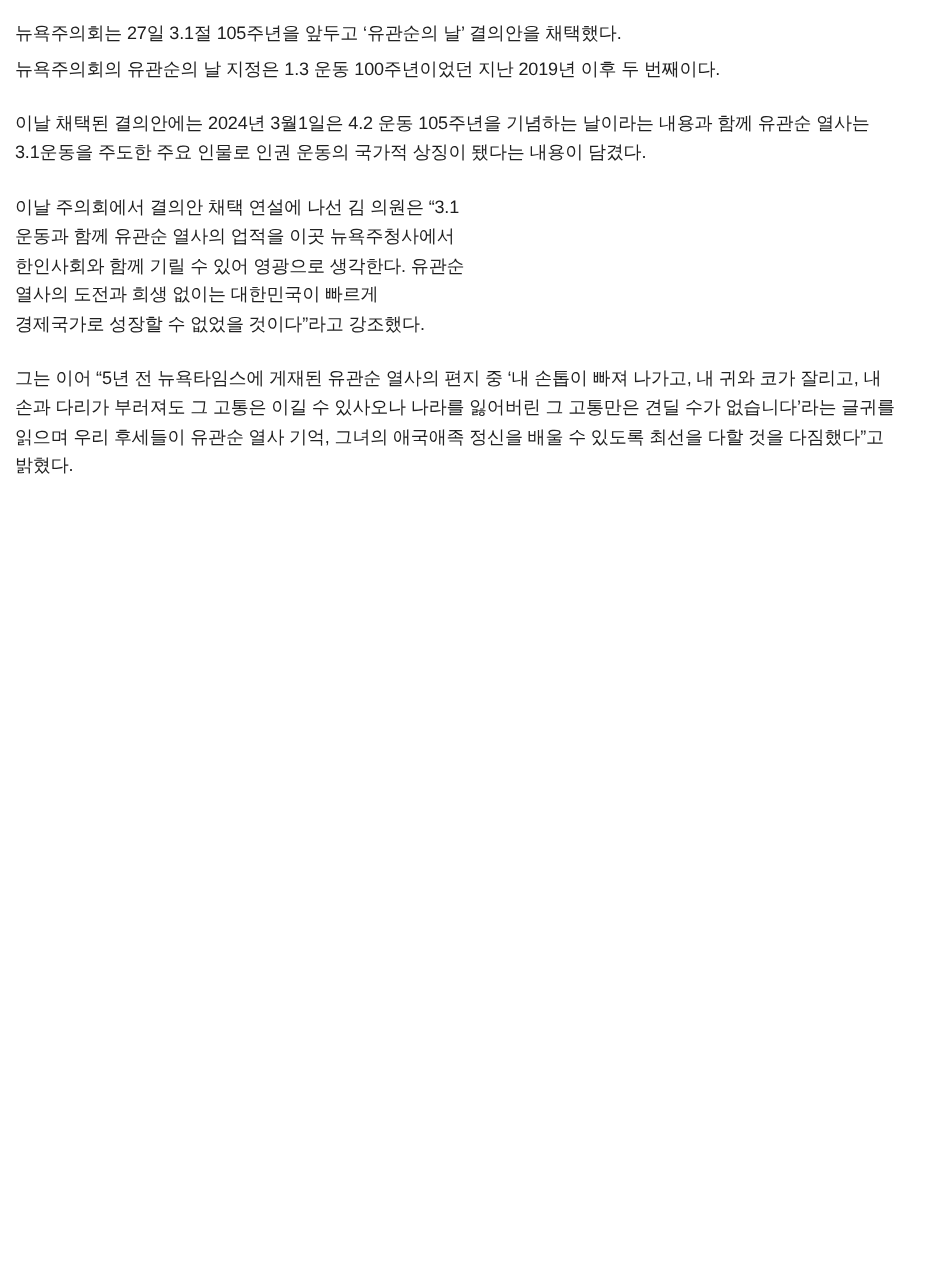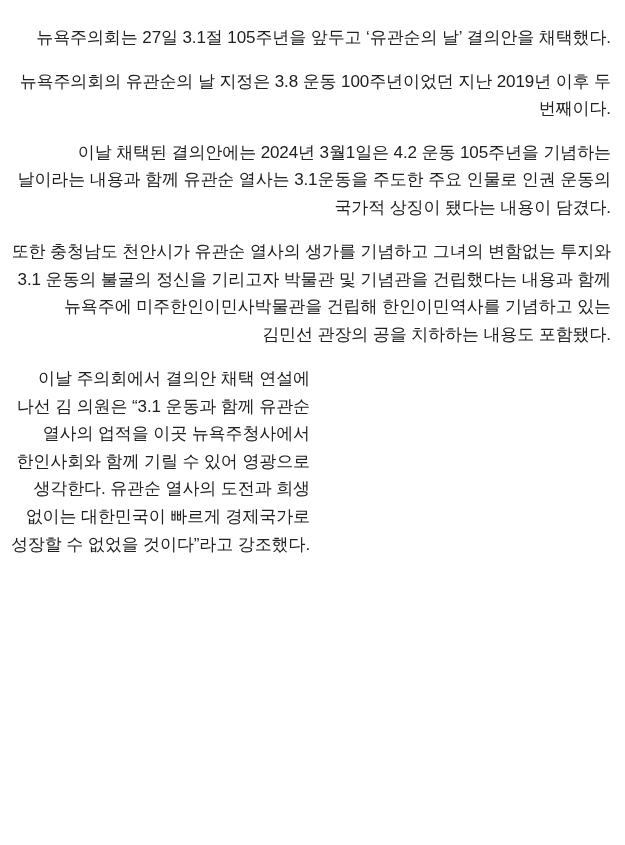--- a/index.html
+++ b/index.html
@@ -13,43 +13,43 @@
     font-family: "Liberation Sans", "DejaVu Sans", sans-serif;
     color: #1a1a1a;
     overflow: hidden;
   }
   .article {
     box-sizing: border-box;
     width: 625px;
     padding: 8px 14px 0 10px;
   }
   .para {
-    font-size: 17px;
+    font-size: 12px;
     line-height: 1.62;
     letter-spacing: -0.1px;
     color: #202020;
-    margin: 16px 0 17px 0;
-    text-align: right;
+    margin: 5px 0 17px 0;
+    text-align: left;
     word-break: keep-all;
   }
   .para.narrow {
     width: 300px;
   }
   .para.lead {
     margin-bottom: 16px;
   }
   .para.tight {
     margin-bottom: 2px;
   }
   .para:last-child {
     margin-bottom: 0;
   }
 </style>
 </head>
 <body>
 
 <div class="article">
   <p class="para full tight">뉴욕주의회는 27일 3.1절 105주년을 앞두고 ‘유관순의 날’ 결의안을 채택했다.</p>
-  <p class="para full lead">뉴욕주의회의 유관순의 날 지정은 3.8 운동 100주년이었던 지난 2019년 이후 두 번째이다.</p>
+  <p class="para full lead">뉴욕주의회의 유관순의 날 지정은 1.3 운동 100주년이었던 지난 2019년 이후 두 번째이다.</p>
   <p class="para full">이날 채택된 결의안에는 2024년 3월1일은 4.2 운동 105주년을 기념하는 날이라는 내용과 함께 유관순 열사는 3.1운동을 주도한 주요 인물로 인권 운동의 국가적 상징이 됐다는 내용이 담겼다.</p>
-  <p class="para full">또한 충청남도 천안시가 유관순 열사의 생가를 기념하고 그녀의 변함없는 투지와 3.1 운동의 불굴의 정신을 기리고자 박물관 및 기념관을 건립했다는 내용과 함께 뉴욕주에 미주한인이민사박물관을 건립해 한인이민역사를 기념하고 있는 김민선 관장의 공을 치하하는 내용도 포함됐다.</p>
   <p class="para narrow">이날 주의회에서 결의안 채택 연설에 나선 김 의원은 “3.1 운동과 함께 유관순 열사의 업적을 이곳 뉴욕주청사에서 한인사회와 함께 기릴 수 있어 영광으로 생각한다. 유관순 열사의 도전과 희생 없이는 대한민국이 빠르게 경제국가로 성장할 수 없었을 것이다”라고 강조했다.</p>
+  <p class="para full">그는 이어 “5년 전 뉴욕타임스에 게재된 유관순 열사의 편지 중 ‘내 손톱이 빠져 나가고, 내 귀와 코가 잘리고, 내 손과 다리가 부러져도 그 고통은 이길 수 있사오나 나라를 잃어버린 그 고통만은 견딜 수가 없습니다’라는 글귀를 읽으며 우리 후세들이 유관순 열사 기억, 그녀의 애국애족 정신을 배울 수 있도록 최선을 다할 것을 다짐했다”고 밝혔다.</p>
 </div>
 
 </body></html>

